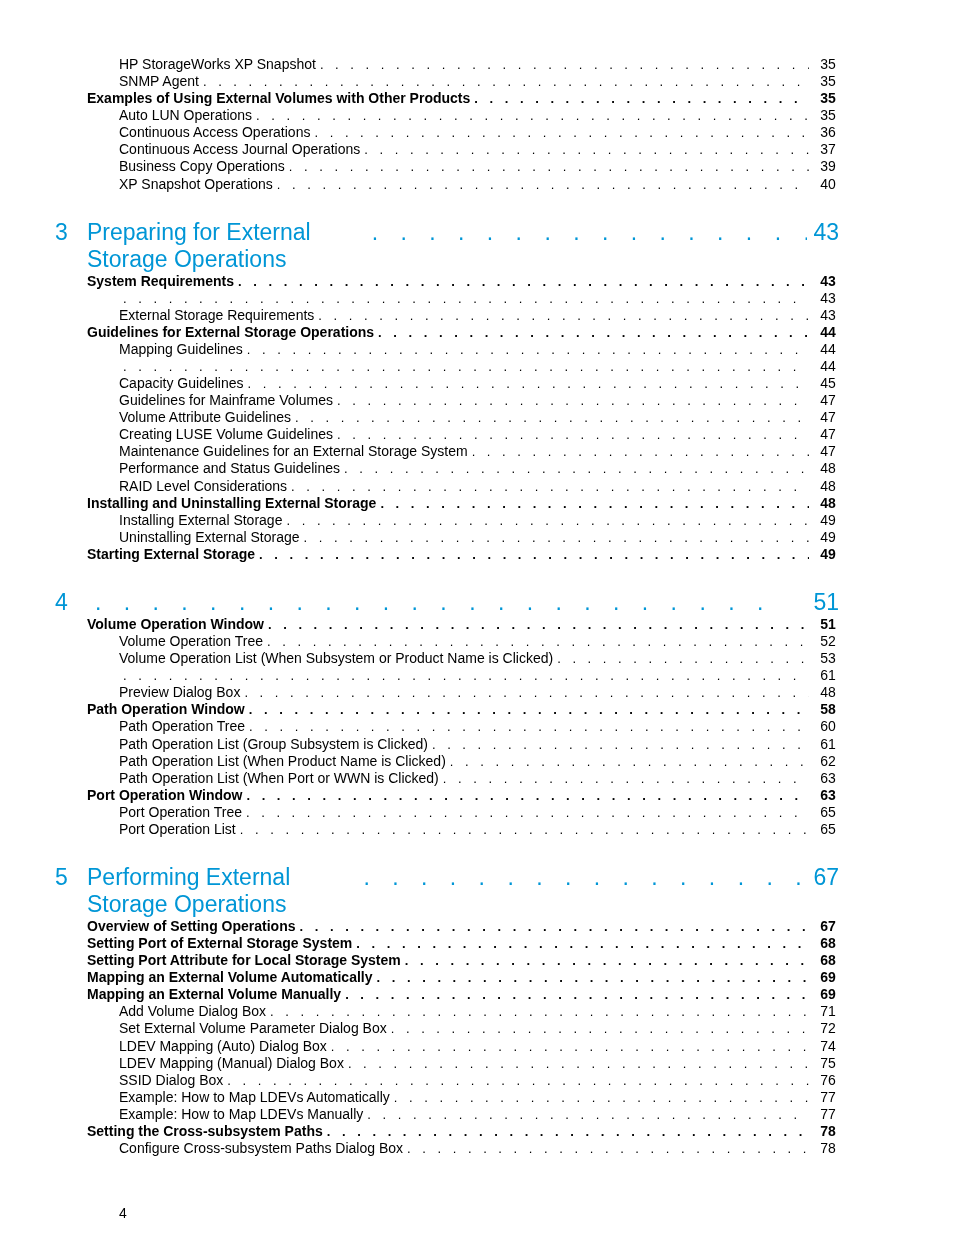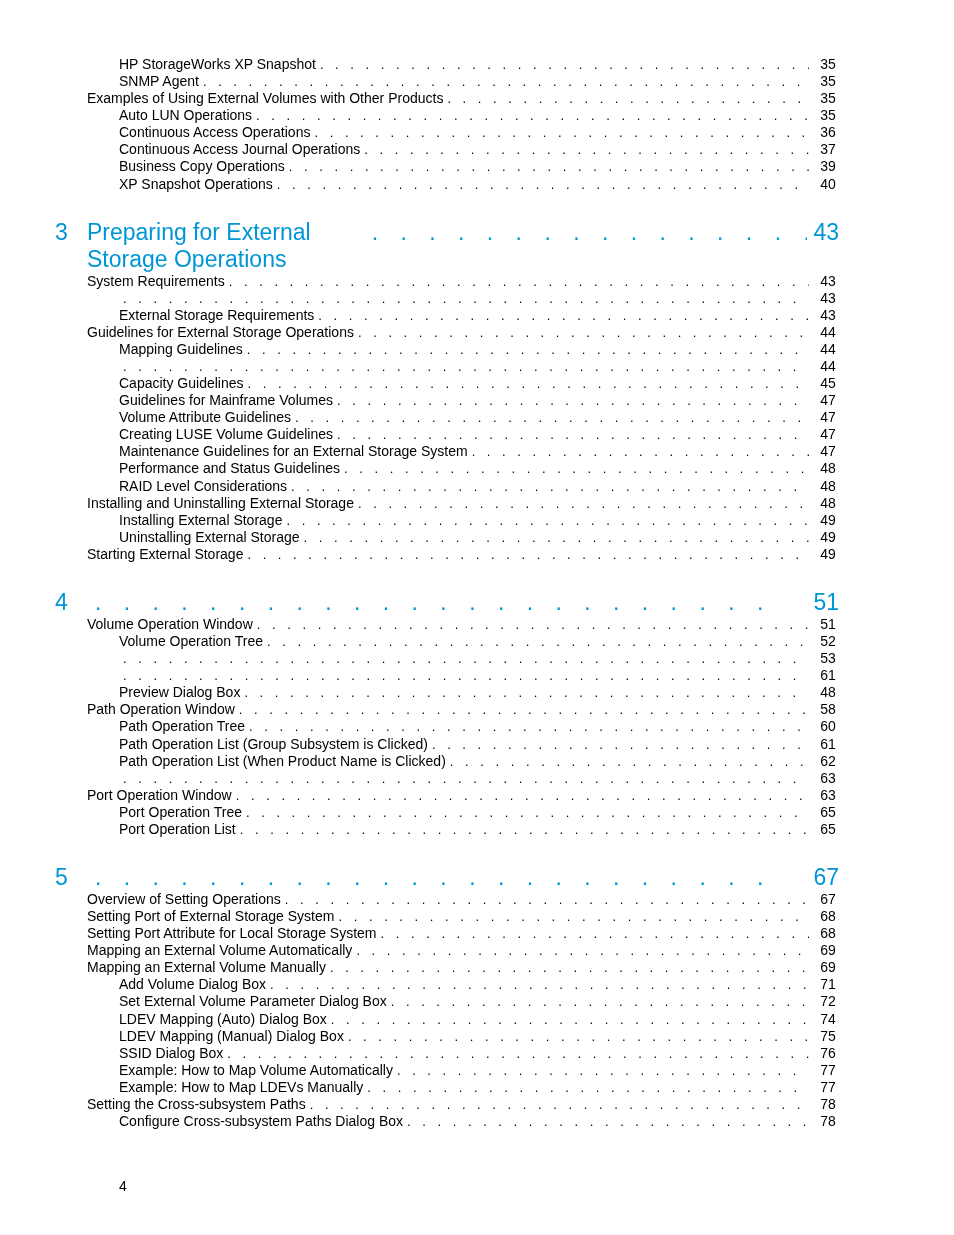--- a/index.html
+++ b/index.html
@@ -59,21 +59,21 @@
     letter-spacing: 4px;
     font-size: 13px;
     padding-left: 4px;
   }
   .toc-line .page-num {
     flex: 0 0 auto;
     padding-left: 8px;
     min-width: 22px;
     text-align: center;
   }
-  .lvl1 { padding-left: 32px; }
+  .lvl1 { padding-left: 32px; font-weight: bold; }
   .lvl2 { padding-left: 64px; }
   .page-footer {
     font-size: 14px;
     margin-top: 48px;
     padding-left: 64px;
   }
 </style>
 </head>
 <body>
 
@@ -217,20 +217,21 @@
         <span class="label">Volume Operation Window</span>
         <span class="dots">.  .  .  .  .  .  .  .  .  .  .  .  .  .  .  .  .  .  .  .  .  .  .  .  .  .  .  .  .  .  .  .  .  .  .  .  .  .  .  .  .  .  .  .  .  .  .  .  .  .  .  .</span>
         <span class="page-num">51</span>
       </div>
       <div class="toc-line lvl2">
         <span class="label">Volume Operation Tree</span>
         <span class="dots">.  .  .  .  .  .  .  .  .  .  .  .  .  .  .  .  .  .  .  .  .  .  .  .  .  .  .  .  .  .  .  .  .  .  .  .  .  .  .  .  .  .  .  .  .  .  .  .  .  .  .  .</span>
         <span class="page-num">52</span>
       </div>
       <div class="toc-line lvl2">
+        <span class="label">Volume Operation List (When Subsystem or Product Name is Clicked)</span>
         <span class="dots">.  .  .  .  .  .  .  .  .  .  .  .  .  .  .  .  .  .  .  .  .  .  .  .  .  .  .  .  .  .  .  .  .  .  .  .  .  .  .  .  .  .  .  .  .  .  .  .  .  .  .  .</span>
         <span class="page-num">53</span>
       </div>
       <div class="toc-line lvl2">
         <span class="dots">.  .  .  .  .  .  .  .  .  .  .  .  .  .  .  .  .  .  .  .  .  .  .  .  .  .  .  .  .  .  .  .  .  .  .  .  .  .  .  .  .  .  .  .  .  .  .  .  .  .  .  .</span>
         <span class="page-num">61</span>
       </div>
       <div class="toc-line lvl2">
         <span class="label">Preview Dialog Box</span>
         <span class="dots">.  .  .  .  .  .  .  .  .  .  .  .  .  .  .  .  .  .  .  .  .  .  .  .  .  .  .  .  .  .  .  .  .  .  .  .  .  .  .  .  .  .  .  .  .  .  .  .  .  .  .  .</span>
@@ -250,40 +251,42 @@
         <span class="label">Path Operation List (Group Subsystem is Clicked)</span>
         <span class="dots">.  .  .  .  .  .  .  .  .  .  .  .  .  .  .  .  .  .  .  .  .  .  .  .  .  .  .  .  .  .  .  .  .  .  .  .  .  .  .  .  .  .  .  .  .  .  .  .  .  .  .  .</span>
         <span class="page-num">61</span>
       </div>
       <div class="toc-line lvl2">
         <span class="label">Path Operation List (When Product Name is Clicked)</span>
         <span class="dots">.  .  .  .  .  .  .  .  .  .  .  .  .  .  .  .  .  .  .  .  .  .  .  .  .  .  .  .  .  .  .  .  .  .  .  .  .  .  .  .  .  .  .  .  .  .  .  .  .  .  .  .</span>
         <span class="page-num">62</span>
       </div>
       <div class="toc-line lvl2">
+        <span class="label">Path Operation List (When Port or WWN is Clicked)</span>
         <span class="dots">.  .  .  .  .  .  .  .  .  .  .  .  .  .  .  .  .  .  .  .  .  .  .  .  .  .  .  .  .  .  .  .  .  .  .  .  .  .  .  .  .  .  .  .  .  .  .  .  .  .  .  .</span>
         <span class="page-num">63</span>
       </div>
       <div class="toc-line lvl1">
         <span class="label">Port Operation Window</span>
         <span class="dots">.  .  .  .  .  .  .  .  .  .  .  .  .  .  .  .  .  .  .  .  .  .  .  .  .  .  .  .  .  .  .  .  .  .  .  .  .  .  .  .  .  .  .  .  .  .  .  .  .  .  .  .</span>
         <span class="page-num">63</span>
       </div>
       <div class="toc-line lvl2">
         <span class="label">Port Operation Tree</span>
         <span class="dots">.  .  .  .  .  .  .  .  .  .  .  .  .  .  .  .  .  .  .  .  .  .  .  .  .  .  .  .  .  .  .  .  .  .  .  .  .  .  .  .  .  .  .  .  .  .  .  .  .  .  .  .</span>
         <span class="page-num">65</span>
       </div>
       <div class="toc-line lvl2">
         <span class="label">Port Operation List</span>
         <span class="dots">.  .  .  .  .  .  .  .  .  .  .  .  .  .  .  .  .  .  .  .  .  .  .  .  .  .  .  .  .  .  .  .  .  .  .  .  .  .  .  .  .  .  .  .  .  .  .  .  .  .  .  .</span>
         <span class="page-num">65</span>
       </div>
       <div class="section-title">
         <span class="num">5</span>
+        <span>Performing External Storage Operations</span>
         <span class="dots">. . . . . . . . . . . . . . . . . . . . . . . .</span>
         <span class="page-num">67</span>
       </div>
       <div class="toc-line lvl1">
         <span class="label">Overview of Setting Operations</span>
         <span class="dots">.  .  .  .  .  .  .  .  .  .  .  .  .  .  .  .  .  .  .  .  .  .  .  .  .  .  .  .  .  .  .  .  .  .  .  .  .  .  .  .  .  .  .  .  .  .  .  .  .  .  .  .</span>
         <span class="page-num">67</span>
       </div>
       <div class="toc-line lvl1">
         <span class="label">Setting Port of External Storage System</span>
@@ -324,21 +327,21 @@
         <span class="label">LDEV Mapping (Manual) Dialog Box</span>
         <span class="dots">.  .  .  .  .  .  .  .  .  .  .  .  .  .  .  .  .  .  .  .  .  .  .  .  .  .  .  .  .  .  .  .  .  .  .  .  .  .  .  .  .  .  .  .  .  .  .  .  .  .  .  .</span>
         <span class="page-num">75</span>
       </div>
       <div class="toc-line lvl2">
         <span class="label">SSID Dialog Box</span>
         <span class="dots">.  .  .  .  .  .  .  .  .  .  .  .  .  .  .  .  .  .  .  .  .  .  .  .  .  .  .  .  .  .  .  .  .  .  .  .  .  .  .  .  .  .  .  .  .  .  .  .  .  .  .  .</span>
         <span class="page-num">76</span>
       </div>
       <div class="toc-line lvl2">
-        <span class="label">Example: How to Map Volume Automatically</span>
+        <span class="label">Example: How to Map LDEVs Automatically</span>
         <span class="dots">.  .  .  .  .  .  .  .  .  .  .  .  .  .  .  .  .  .  .  .  .  .  .  .  .  .  .  .  .  .  .  .  .  .  .  .  .  .  .  .  .  .  .  .  .  .  .  .  .  .  .  .</span>
         <span class="page-num">77</span>
       </div>
       <div class="toc-line lvl2">
         <span class="label">Example: How to Map LDEVs Manually</span>
         <span class="dots">.  .  .  .  .  .  .  .  .  .  .  .  .  .  .  .  .  .  .  .  .  .  .  .  .  .  .  .  .  .  .  .  .  .  .  .  .  .  .  .  .  .  .  .  .  .  .  .  .  .  .  .</span>
         <span class="page-num">77</span>
       </div>
       <div class="toc-line lvl1">
         <span class="label">Setting the Cross-subsystem Paths</span>

